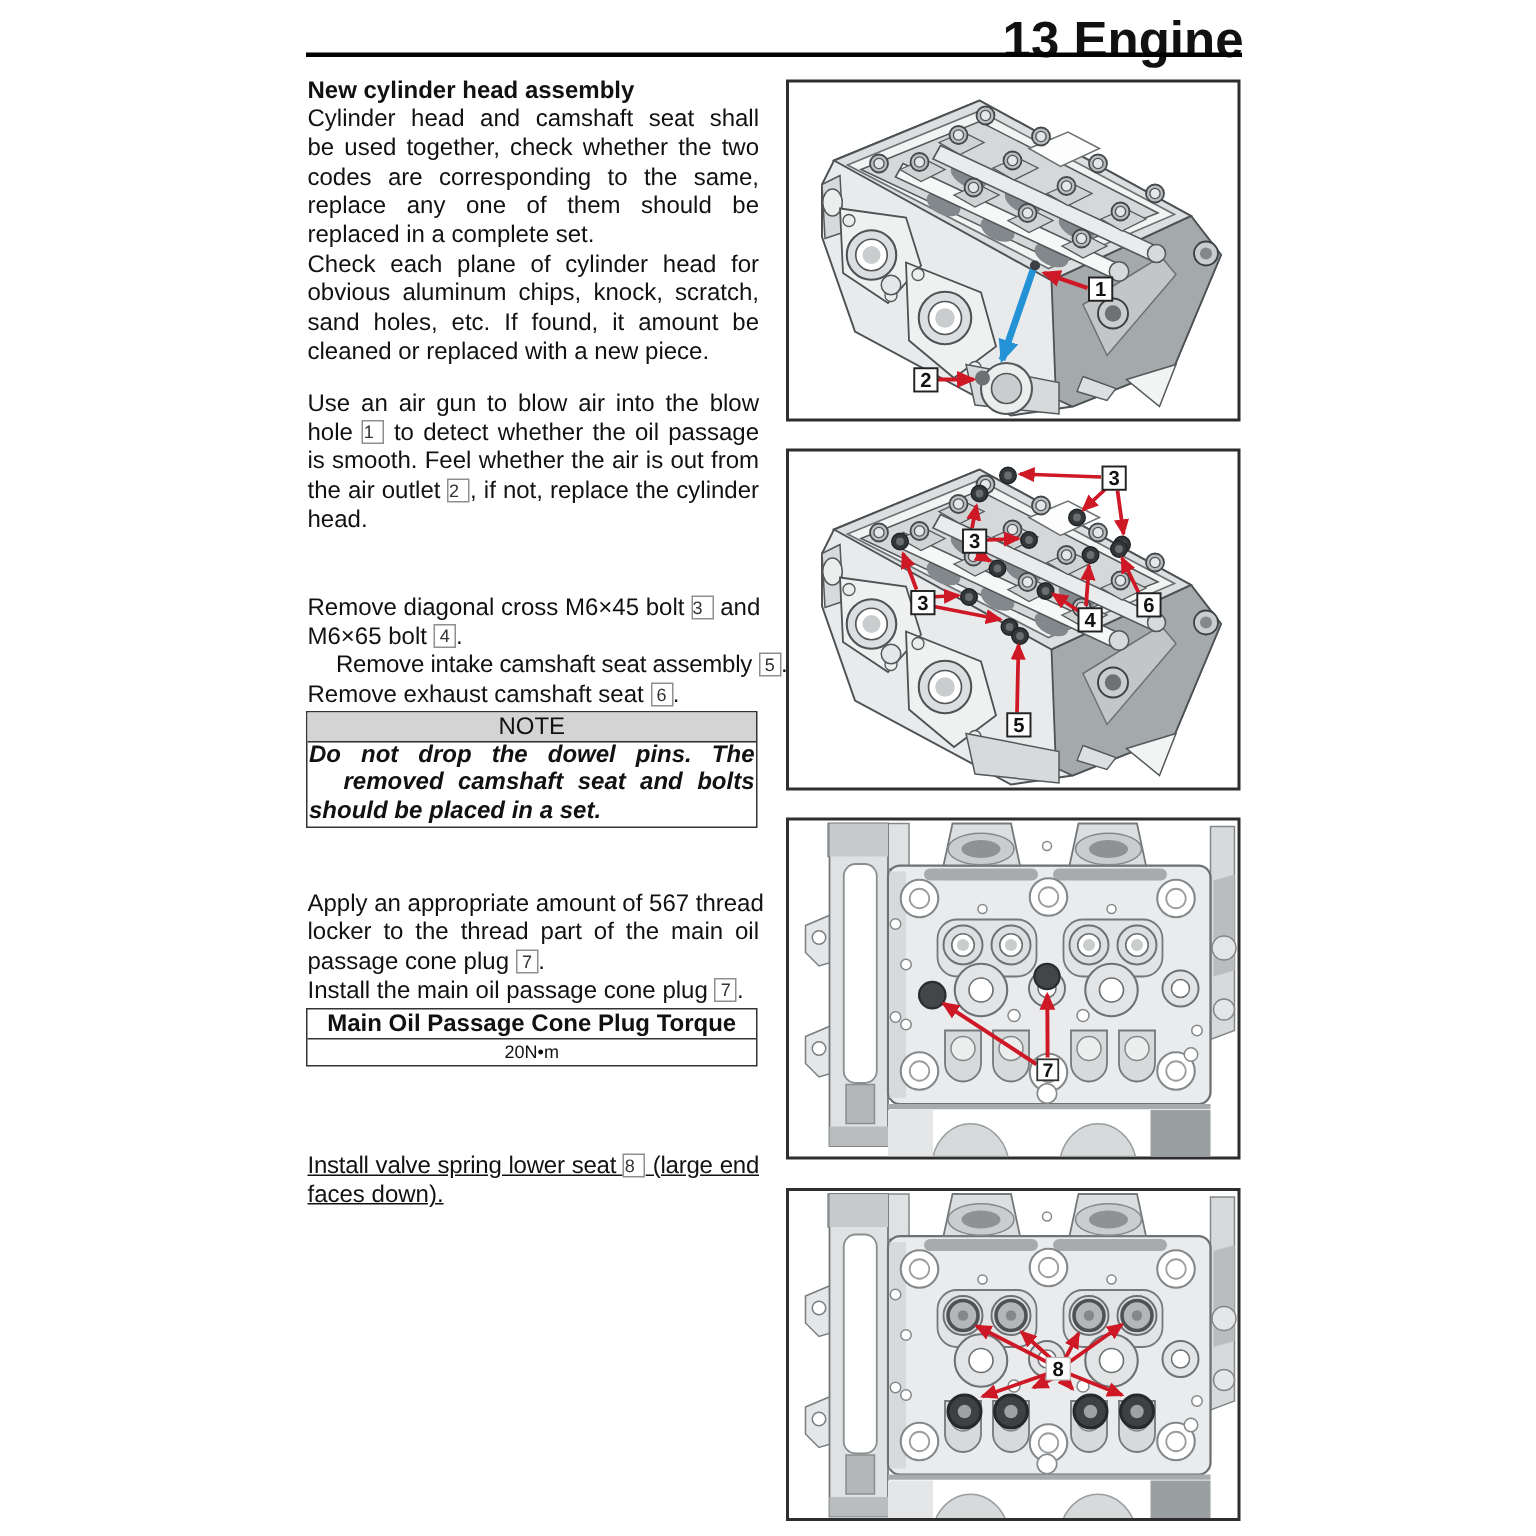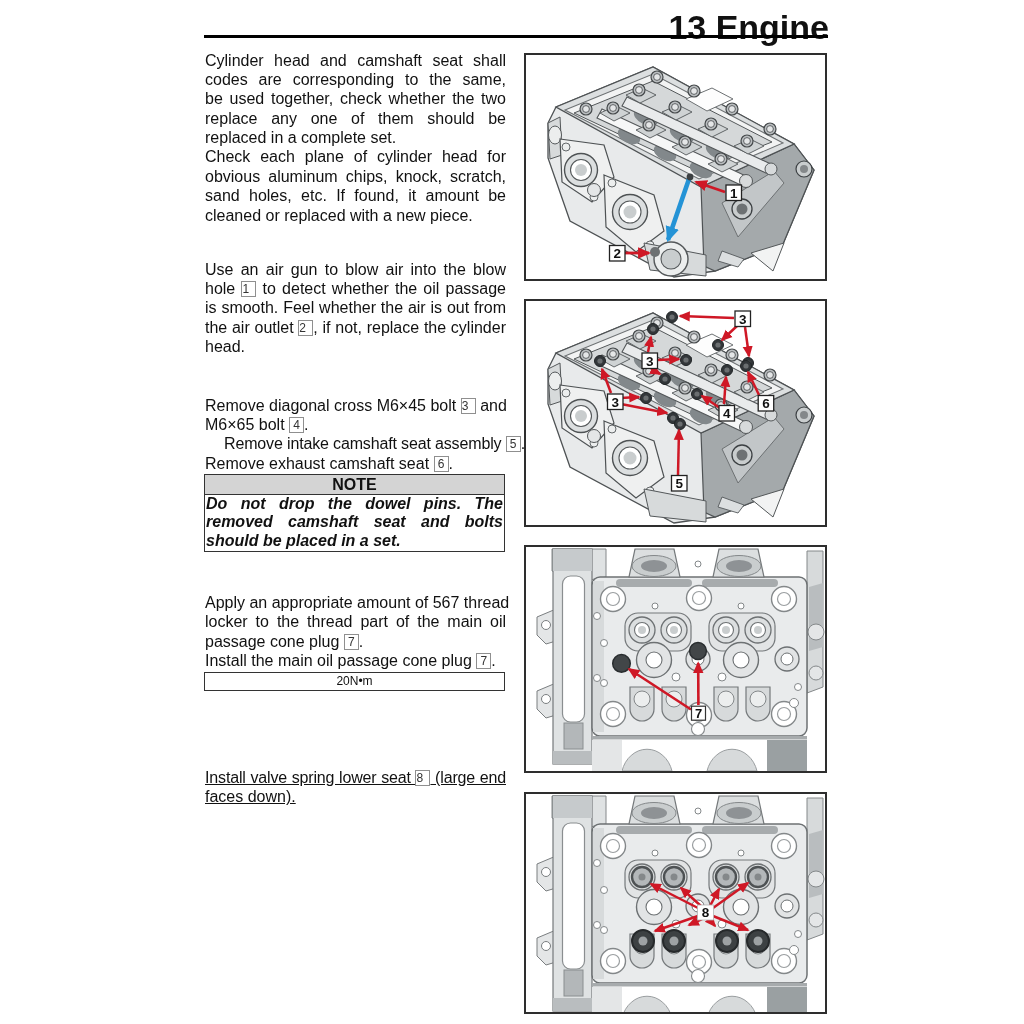--- a/index.html
+++ b/index.html
@@ -16,23 +16,24 @@
     font-size:12px;line-height:14px;text-align:center;vertical-align:1px;
     background:#fff;color:#333;letter-spacing:0;font-weight:normal;}
 .frame{position:absolute;left:524px;width:299px;border:2px solid #2e2e2e;background:#fff;overflow:hidden;}
 </style>
 </head>
 <body>
 <div class="abs" style="right:195px;top:8px;font-size:34px;font-weight:bold;letter-spacing:0;">13 Engine</div>
 <div class="abs" style="left:204px;top:35px;width:624px;height:3px;background:#000;"></div>
 
 <div class="abs col" style="top:50.5px;">
+  <div class="lnl b">New cylinder head assembly</div>
   <div class="ln">Cylinder head and camshaft seat shall</div>
+  <div class="ln">be used together, check whether the two</div>
   <div class="ln">codes are corresponding to the same,</div>
-  <div class="ln">be used together, check whether the two</div>
   <div class="ln">replace any one of them should be</div>
   <div class="lnl">replaced in a complete set.</div>
   <div class="ln">Check each plane of cylinder head for</div>
   <div class="ln">obvious aluminum chips, knock, scratch,</div>
   <div class="ln">sand holes, etc. If found, it amount be</div>
   <div class="lnl">cleaned or replaced with a new piece.</div>
 </div>
 
 <div class="abs col" style="top:259.5px;">
   <div class="ln">Use an air gun to blow air into the blow</div>
@@ -44,36 +45,38 @@
 
 <div class="abs col" style="top:395.5px;">
   <div class="ln">Remove diagonal cross M6×45 bolt <span class="nb">3</span> and</div>
   <div class="lnl">M6×65 bolt <span class="nb">4</span>.</div>
   <div class="lnl" style="letter-spacing:-0.15px;margin-left:19px;">Remove intake camshaft seat assembly <span class="nb">5</span>.</div>
   <div class="lnl">Remove exhaust camshaft seat <span class="nb">6</span>.</div>
 </div>
 
 <div class="abs" style="left:204px;top:473.5px;width:299px;border:1px solid #333;">
   <div style="height:19px;line-height:19px;background:#d4d4d4;border-bottom:1px solid #333;
-              text-align:center;font-weight:bold;font-size:16px;">NOTE</div>
+              text-align:center;font-weight:normal;font-size:16px;">NOTE</div>
   <div style="padding:0 1px;font-style:italic;">
     <div class="ln b" style="height:18.7px;line-height:18.7px;">Do not drop the dowel pins. The</div>
-    <div class="ln b" style="height:18.7px;line-height:18.7px;">removed camshaft seat and bolts</div>
+    <div class="ln b" style="height:18.7px;line-height:18.7px;padding-left:23px;">removed camshaft seat and bolts</div>
     <div class="lnl b" style="height:18.7px;line-height:18.7px;">should be placed in a set.</div>
   </div>
 </div>
 
 <div class="abs col" style="top:593px;">
   <div class="ln">Apply an appropriate amount of 567 thread</div>
   <div class="ln">locker to the thread part of the main oil</div>
   <div class="lnl">passage cone plug <span class="nb">7</span>.</div>
   <div class="lnl">Install the main oil passage cone plug <span class="nb">7</span>.</div>
 </div>
 
 <div class="abs" style="left:204px;top:671.5px;width:299px;border:1px solid #333;">
+  <div style="height:19px;line-height:19px;border-bottom:1px solid #333;
+              text-align:center;font-weight:bold;font-size:16px;">Main Oil Passage Cone Plug Torque</div>
   <div style="height:17.5px;line-height:17.5px;text-align:center;font-size:12px;">20N•m</div>
 </div>
 
 <div class="abs col" style="top:768px;text-decoration:underline;">
   <div class="ln" style="letter-spacing:-0.15px;">Install valve spring lower seat <span class="nb">8</span> (large end</div>
   <div class="lnl">faces down).</div>
 </div>
 
 <svg width="0" height="0" style="position:absolute">
 <defs>

